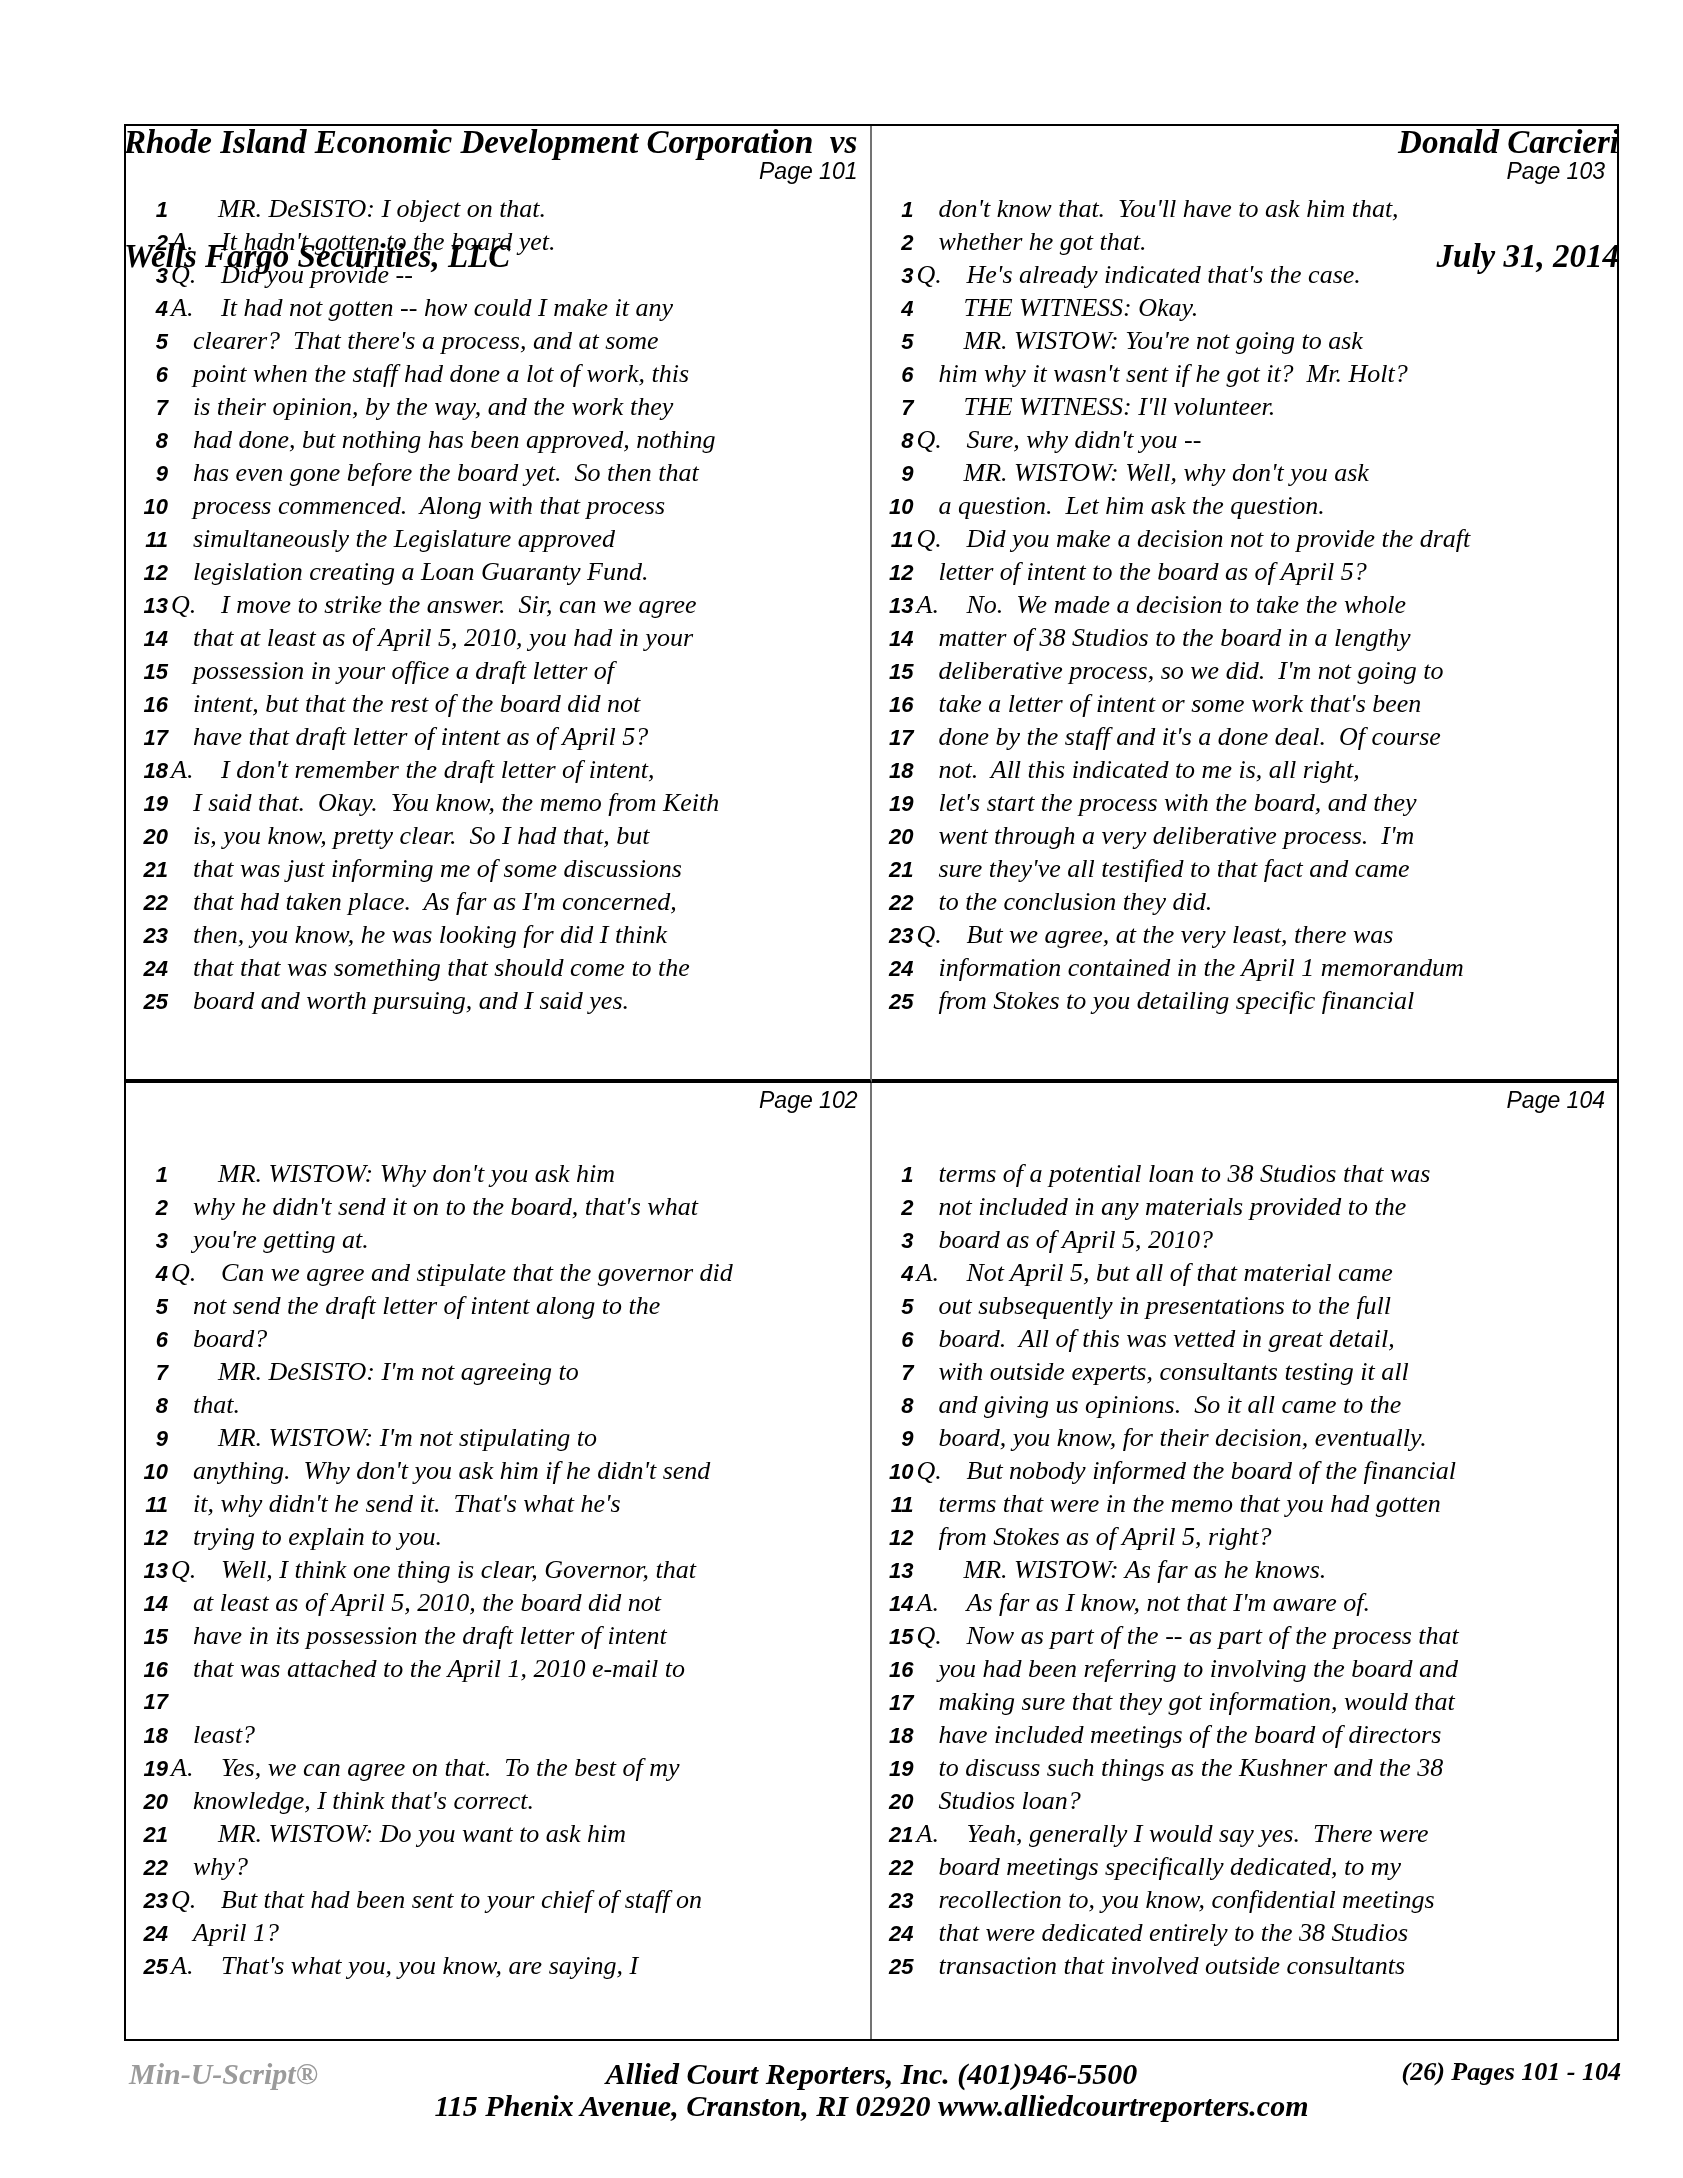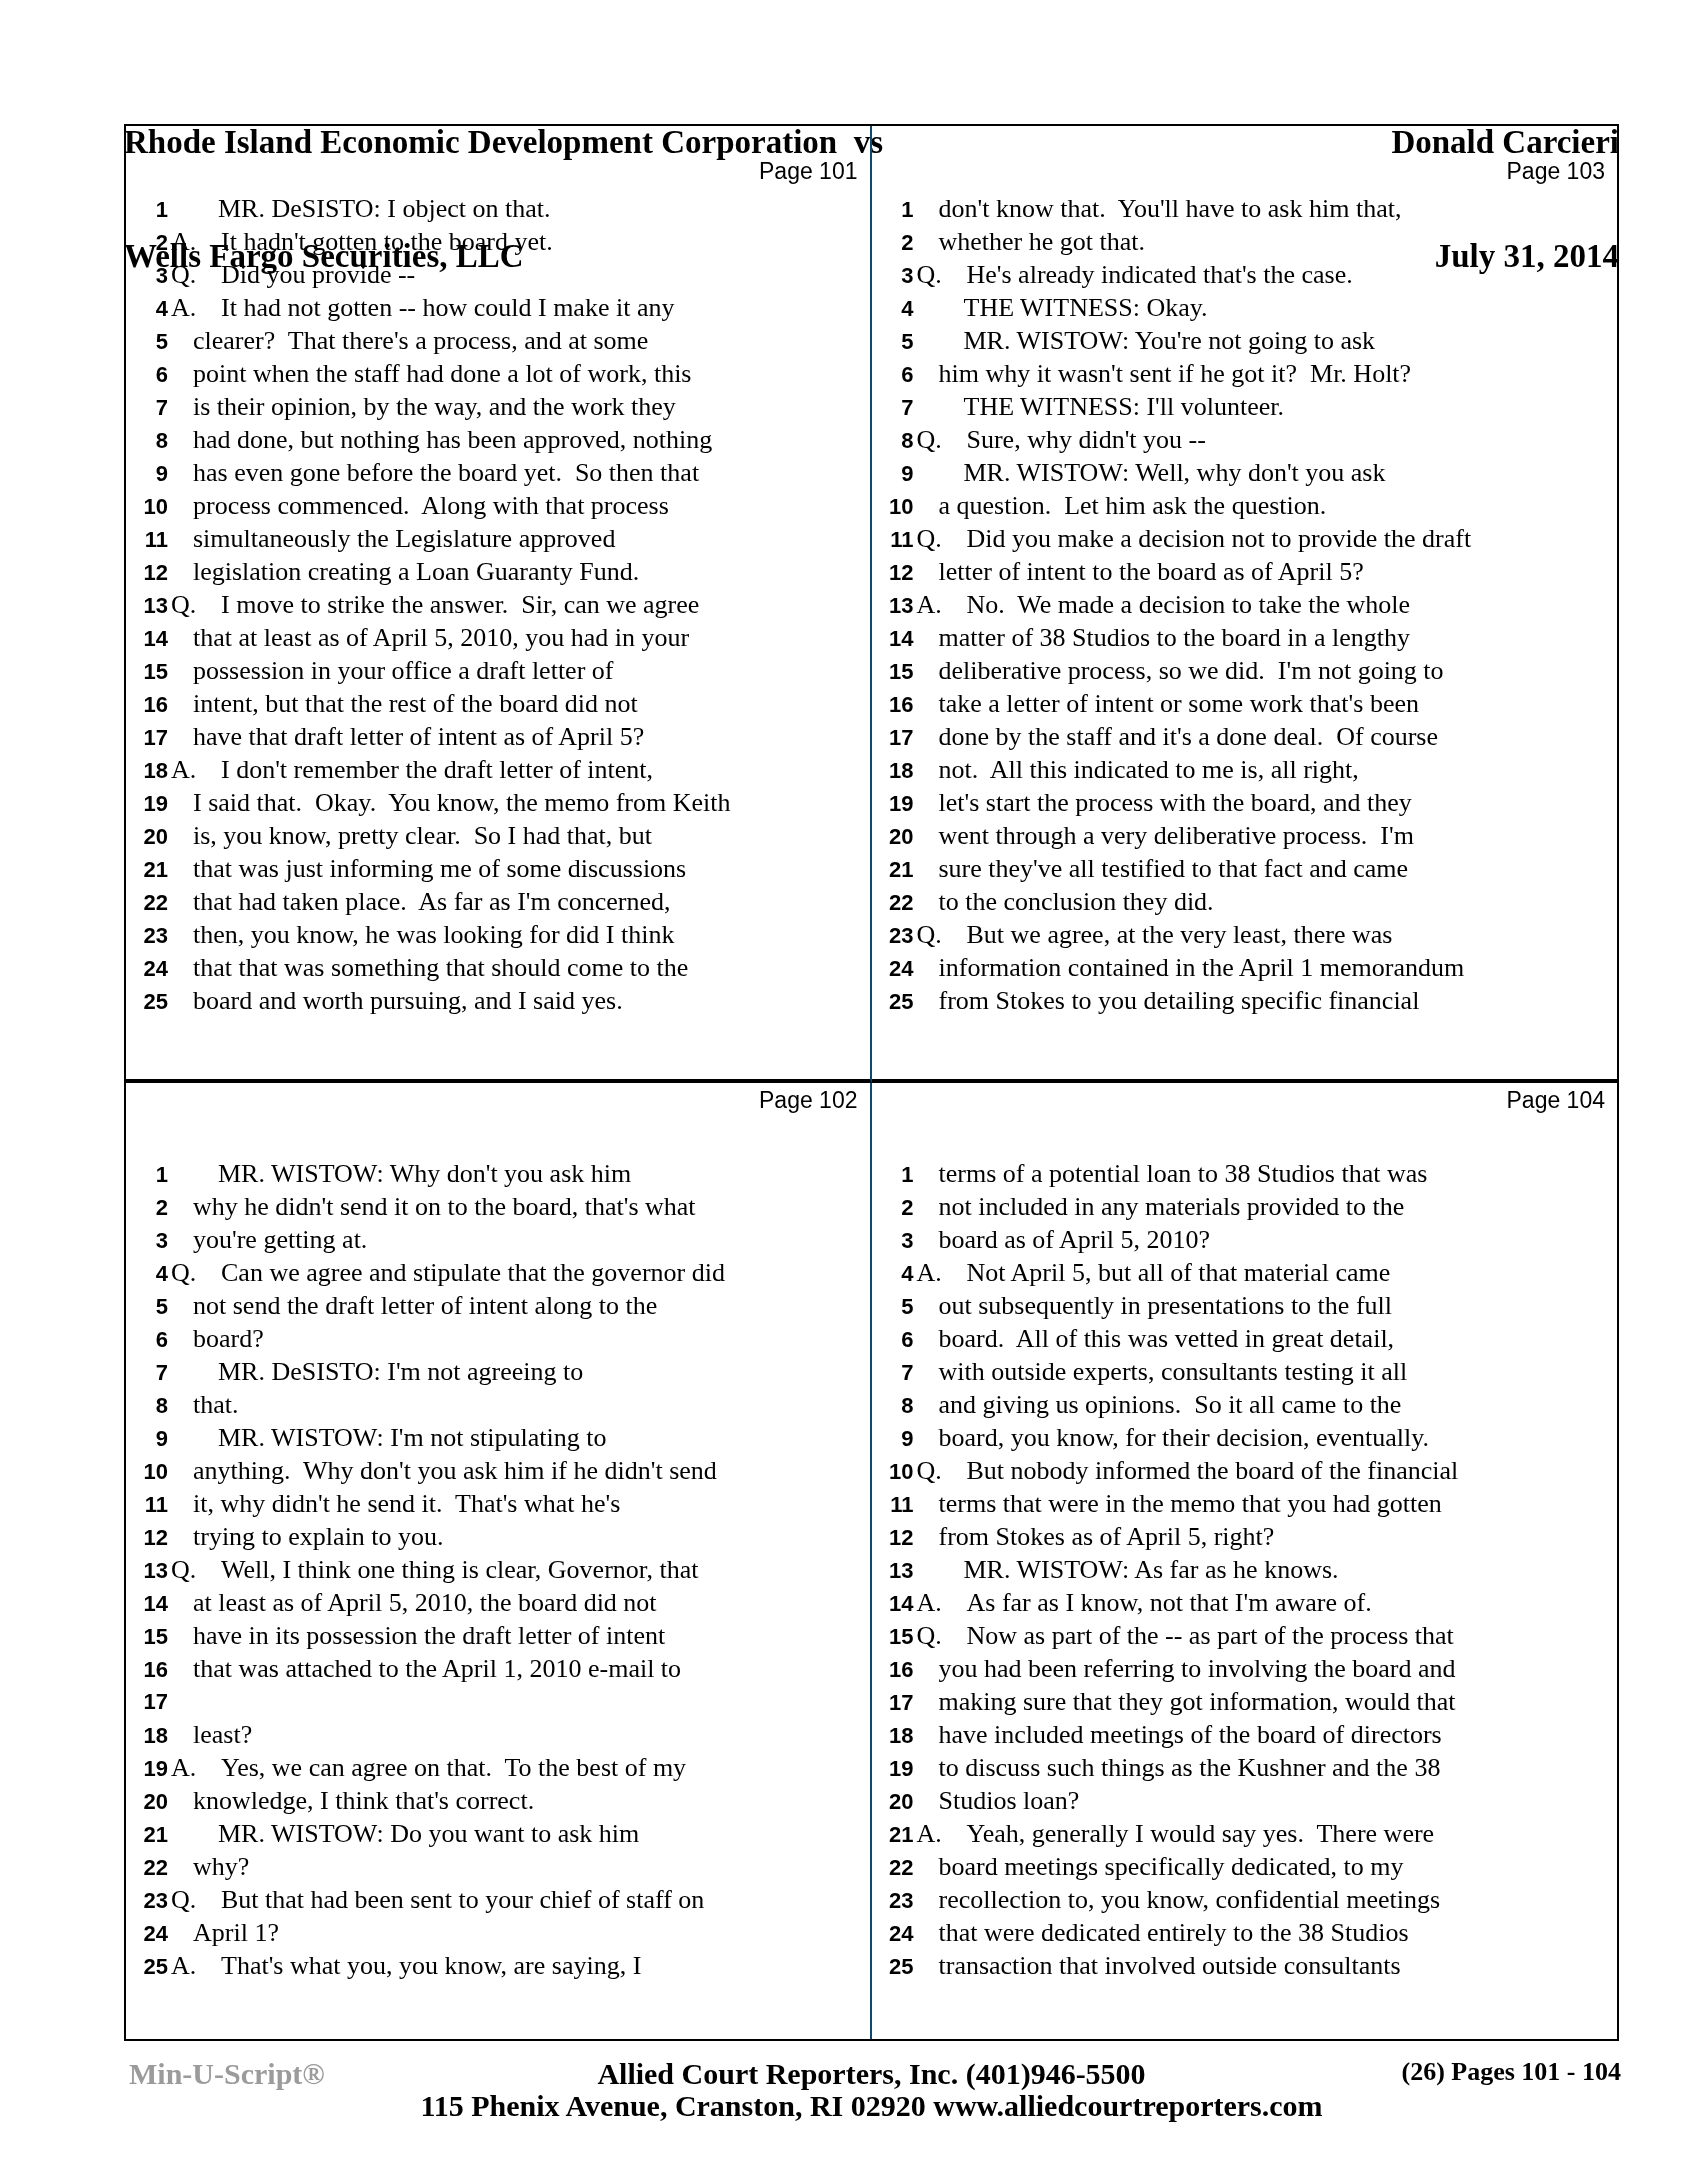--- a/index.html
+++ b/index.html
@@ -4,20 +4,21 @@
 <style>
   * { margin:0; padding:0; box-sizing:border-box; }
   html,body { background:#ffffff; }
   .sheet {
     position:relative;
     width:1683px; height:2178px;
     background:#ffffff;
     font-family:"Liberation Serif", serif;
     color:#000;
     overflow:hidden;
+    font-style:italic;
   }
   
   .hdr-left {
     position:absolute; left:124px; top:47px;
     font-weight:bold; font-size:33px; line-height:38px;
     white-space:pre;
   }
   .hdr-right {
     position:absolute; right:64px; top:47px;
     font-weight:bold; font-size:33px; line-height:38px;
@@ -26,21 +27,21 @@
   
   .grid {
     position:absolute; left:124px; top:124px;
     width:1495px; height:1917px;
     border:2px solid #000;
     display:grid;
     grid-template-columns:1fr 1fr;
     grid-template-rows:1fr 1fr;
   }
   .cell { position:relative; overflow:hidden; }
-  .cell.left  { border-right:2px solid #0c4a6e; }
+  .cell.left  { border-right:2px solid #737373; }
   .cell.top   { border-bottom:4px solid #000; }
   .page-label {
     font-family:"Liberation Sans", sans-serif;
     font-size:23px; line-height:26px;
     text-align:right; padding-right:12px;
   }
   .cell.top    .page-label { margin-top:32px; }
   .cell.bottom .page-label { margin-top:4px; }
   .cell.top    .lines { margin-top:8px; }
   .cell.bottom .lines { margin-top:44px; }

